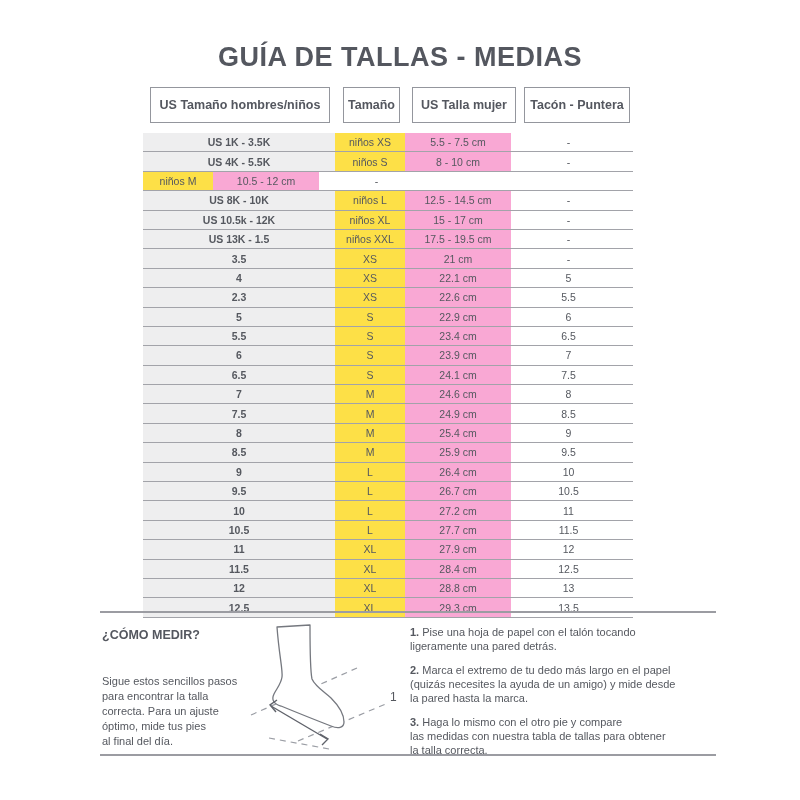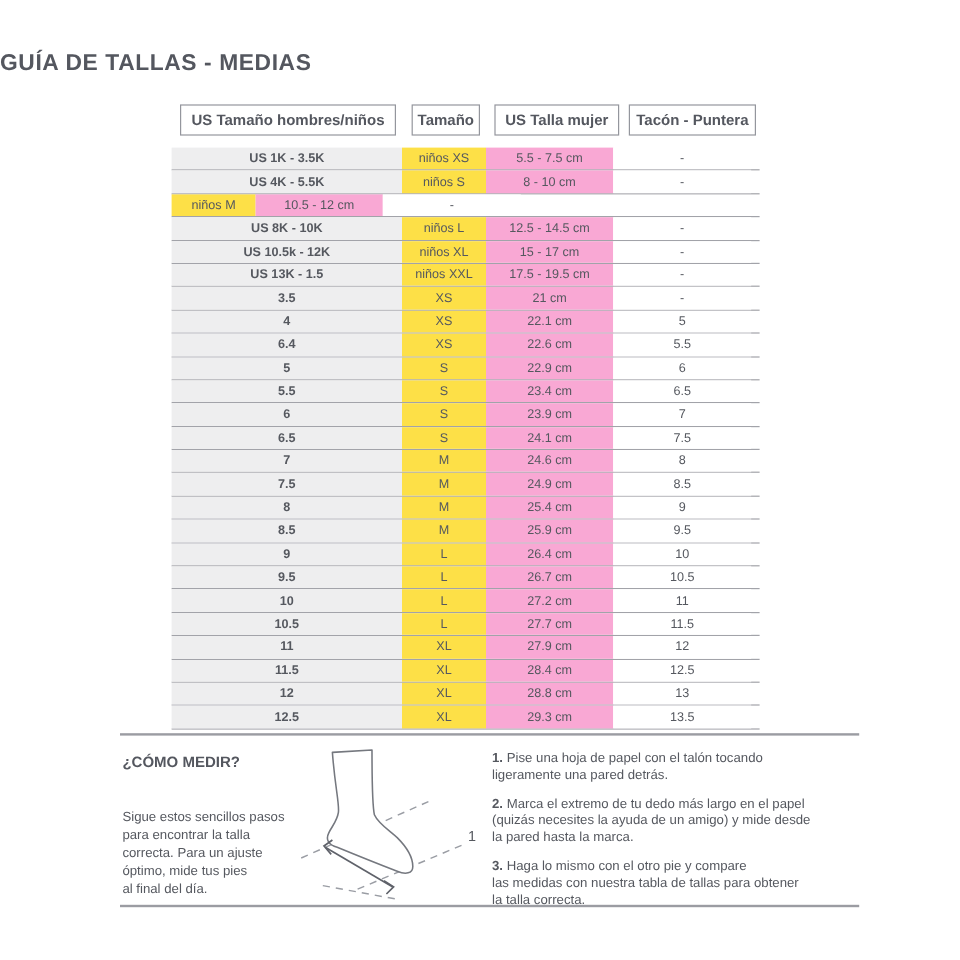--- a/index.html
+++ b/index.html
@@ -1,26 +1,26 @@
 <!DOCTYPE html>
 <html><head>
 <meta charset="utf-8">
 <style>
   html,body{margin:0;padding:0;background:#ffffff;}
   .page{
     position:relative;width:800px;height:800px;background:#ffffff;
     font-family:"Liberation Sans",sans-serif;color:#55585f;overflow:hidden;
   }
   .title{
-    position:absolute;top:42px;left:0;width:100%;text-align:left;
-    font-size:19px;font-weight:bold;color:#54575f;letter-spacing:.5px;
+    position:absolute;top:42px;left:0;width:100%;text-align:center;
+    font-size:27px;font-weight:bold;color:#54575f;letter-spacing:.5px;
   }
   
   .size-table{position:absolute;left:143px;top:87px;width:490px;}
-  .thead{display:flex;height:26px;margin-bottom:10px;}
+  .thead{display:flex;height:36px;margin-bottom:10px;}
   .hbox{
     border:1px solid #94969d;background:#fff;box-sizing:border-box;
     display:flex;align-items:center;justify-content:center;
     font-weight:bold;font-size:12.5px;color:#54575f;white-space:nowrap;
   }
   .hb0{margin-left:7px;width:180px;}
   .hb1{margin-left:13px;width:57px;}
   .hb2{margin-left:8px;width:106px;}
   .hb3{margin-left:12px;width:104px;}
   .trow{
@@ -104,21 +104,21 @@
           <div class="cell c2">21 cm</div>
           <div class="cell c3">-</div>
         </div>
         <div class="trow">
           <div class="cell c0">4</div>
           <div class="cell c1">XS</div>
           <div class="cell c2">22.1 cm</div>
           <div class="cell c3">5</div>
         </div>
         <div class="trow">
-          <div class="cell c0">6.4</div>
+          <div class="cell c0">2.3</div>
           <div class="cell c1">XS</div>
           <div class="cell c2">22.6 cm</div>
           <div class="cell c3">5.5</div>
         </div>
         <div class="trow">
           <div class="cell c0">5</div>
           <div class="cell c1">S</div>
           <div class="cell c2">22.9 cm</div>
           <div class="cell c3">6</div>
         </div>

